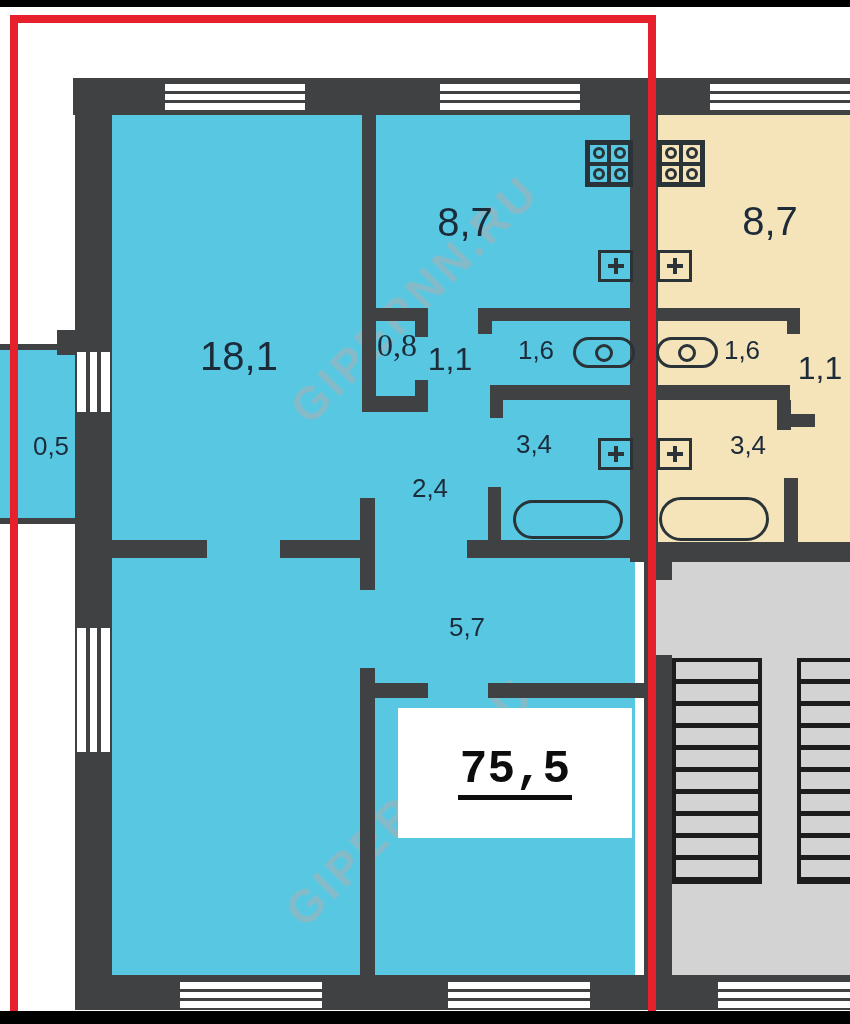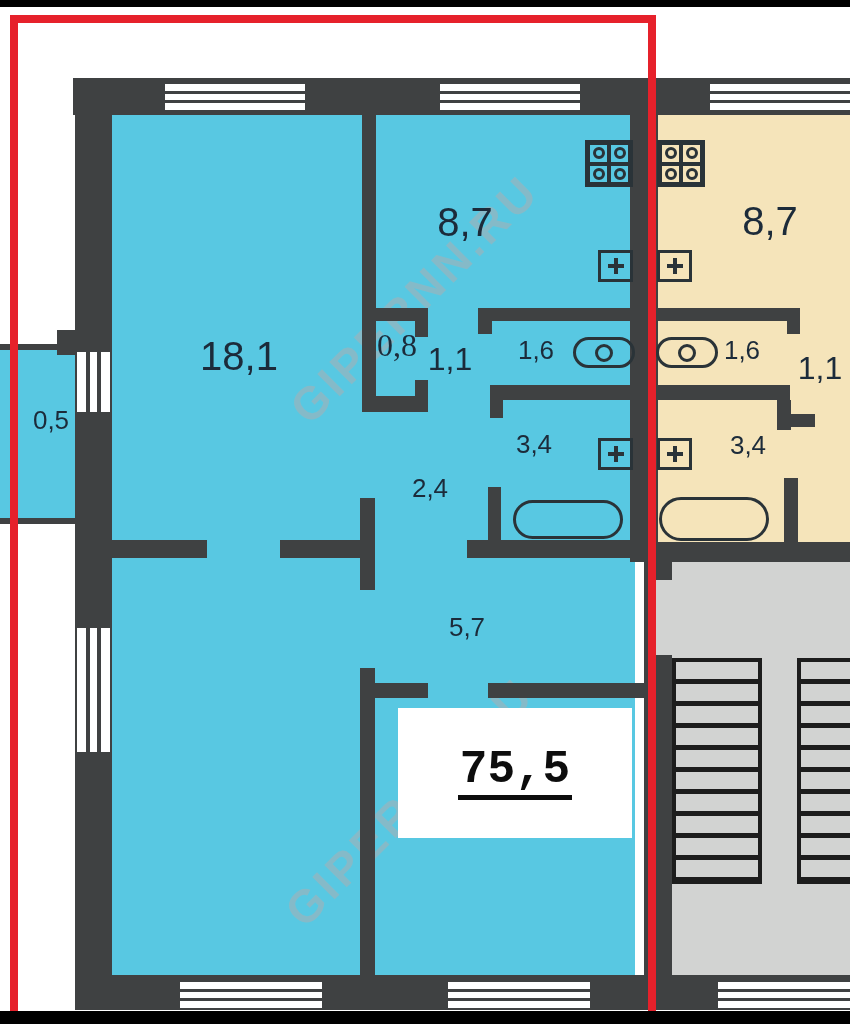--- a/index.html
+++ b/index.html
@@ -164,21 +164,21 @@
       <div class="ring"></div>
     </div>
   <div class="fx sink" style="left:657px;top:438px;width:35px;height:32px;">
       <div class="plus"></div>
     </div>
   <div class="fx tub" style="left:659px;top:497px;width:110px;height:44px;"></div>
 
   <div class="flight" style="left:672px;top:658px;width:90px;height:226px;"></div>
   <div class="flight" style="left:797px;top:658px;width:72px;height:226px;"></div>
 
-  <div class="rl" style="left:51px;top:420px;">0,5</div>
+  <div class="rl" style="left:51px;top:446px;">0,5</div>
   <div class="rl big" style="left:239px;top:356px;">18,1</div>
   <div class="rl big" style="left:465px;top:222px;">8,7</div>
   <div class="rl sm" style="left:397px;top:345px;font-family:Liberation Serif, serif;">0,8</div>
   <div class="rl sm" style="left:450px;top:359px;">1,1</div>
   <div class="rl" style="left:536px;top:350px;">1,6</div>
   <div class="rl" style="left:534px;top:444px;">3,4</div>
   <div class="rl" style="left:430px;top:488px;">2,4</div>
   <div class="rl" style="left:467px;top:627px;">5,7</div>
   <div class="rl big" style="left:770px;top:221px;">8,7</div>
   <div class="rl" style="left:742px;top:350px;">1,6</div>

